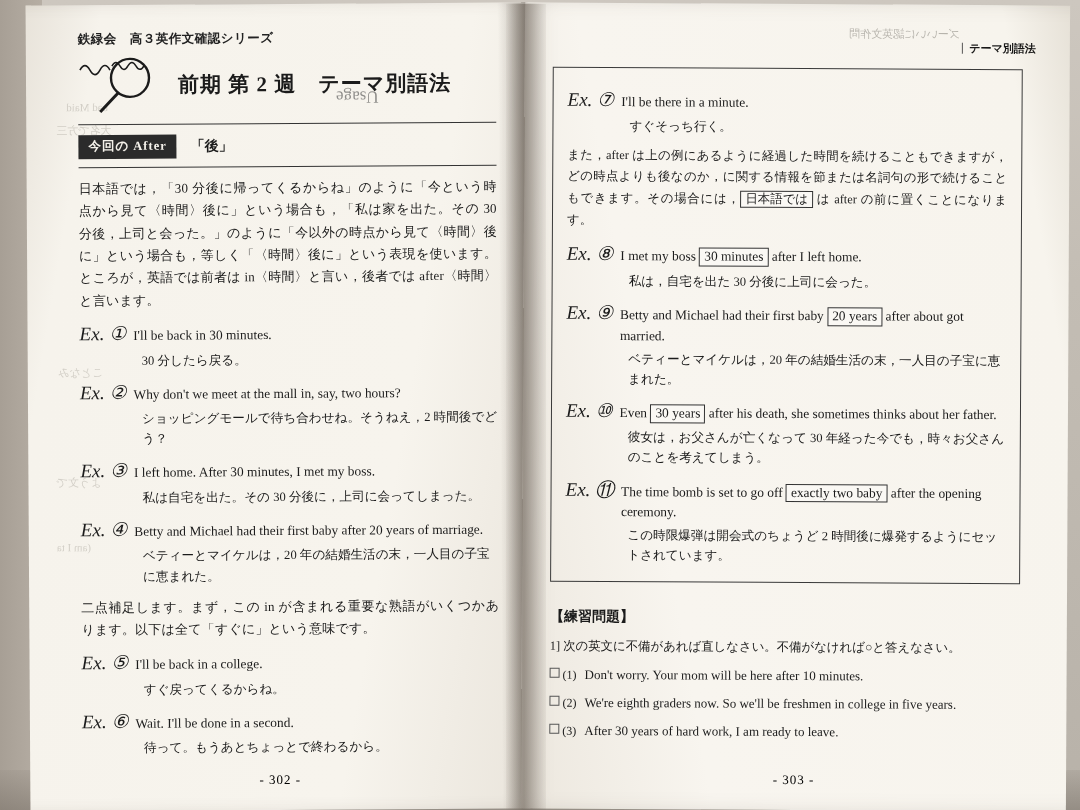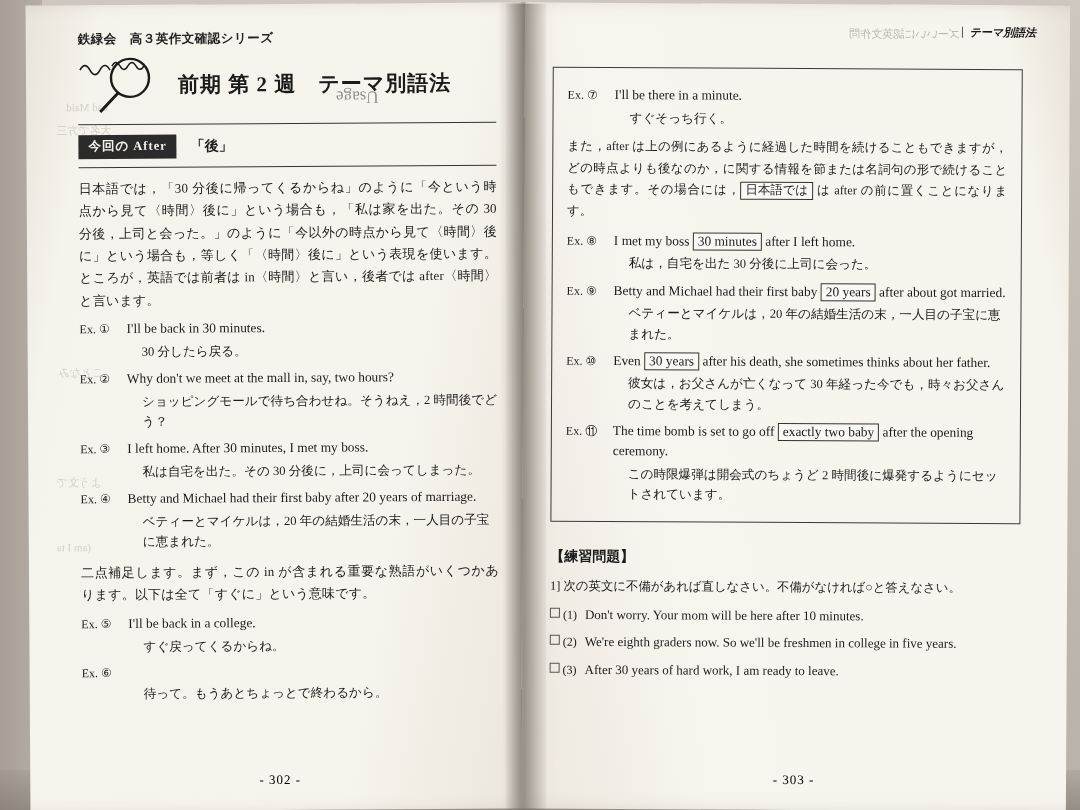--- a/index.html
+++ b/index.html
@@ -166,24 +166,26 @@
   }
   .ex-line {
     display: flex;
     align-items: baseline;
     gap: 7px;
     font-size: 13.2px;
     line-height: 1.55;
     margin-bottom: 2px;
   }
   .ex-label {
-    font-size: 12px;
+    font-style: italic;
+    font-size: 19px;
     white-space: nowrap;
     flex: 0 0 auto;
     min-width: 40px;
+    text-align: right;
   }
   .ex-en {
     font-size: 13.4px;
   }
   .ex-ja {
     font-size: 12.6px;
     line-height: 1.6;
     margin-left: 62px;
   }
 
@@ -202,28 +204,27 @@
     width: 100%;
     text-align: center;
     font-size: 13px;
     letter-spacing: 1px;
   }
 
   
   .right-top-header {
     position: absolute;
     right: 34px;
-    top: 20px;
+    top: 36px;
     font-size: 11px;
     font-weight: bold;
     display: flex;
     align-items: center;
     gap: 6px;
     opacity: 0.9;
-    font-style: italic;
   }
   .right-top-header .sep {
     display: inline-block;
     width: 1px; height: 11px;
     background: #444;
   }
   .ghost-text {
     position: absolute;
     right: 110px;
     top: 22px;
@@ -385,20 +386,21 @@
             <div class="ex-block">
               <div class="ex-line">
                 <span class="ex-label">Ex. ⑤</span>
                 <span class="ex-en"><span>I'll be back </span><span class="b">in a college.</span></span>
               </div>
               <div class="ex-ja">すぐ戻ってくるからね。</div>
             </div>
             <div class="ex-block">
               <div class="ex-line">
                 <span class="ex-label">Ex. ⑥</span>
+                <span class="ex-en"><span>Wait. I'll be done </span><span class="b">in a second.</span></span>
               </div>
               <div class="ex-ja">待って。もうあとちょっとで終わるから。</div>
             </div>
           </div>
 
       </div>
 
       <div class="page-num">- 302 -</div>
       <div class="shadow-curve"></div>
     </div>

